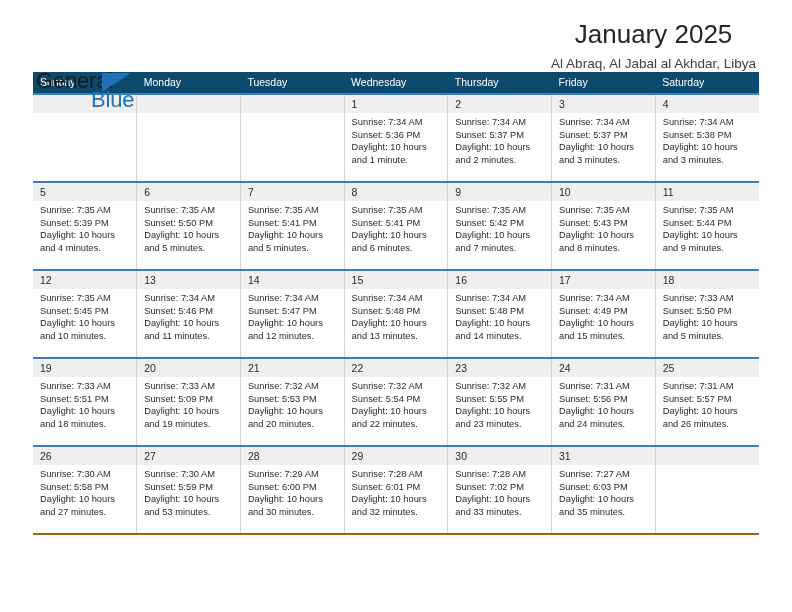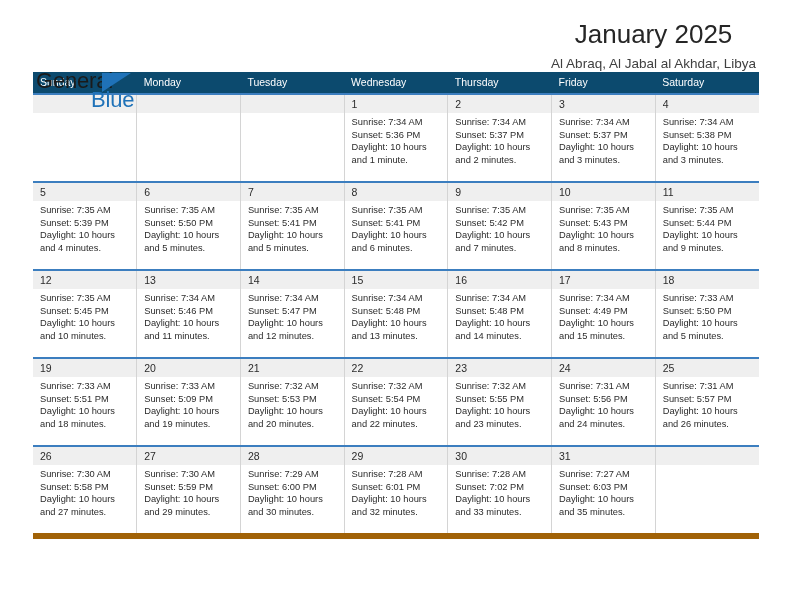--- a/index.html
+++ b/index.html
@@ -103,21 +103,21 @@
     vertical-align: top;
     padding: 0;
     border-top: 2px solid #3c7ebf;
     border-right: 1px solid #d4d4d4;
     width: 103.71px;
   }
   .week-row td:last-child {
     border-right: none;
   }
   .week-row.last td {
-    border-bottom: 6px solid #a16207;
+    border-bottom: 2px solid #a16207;
   }
   .cell {
     height: 86px;
     box-sizing: border-box;
     background: #ffffff;
   }
   .cell-daynum {
     background: #efefef;
     font-size: 10.5px;
     color: #2b2b2b;
@@ -497,21 +497,21 @@
               </div>
             </div>
           </td>
           <td>
             <div class="cell">
               <div class="cell-daynum">27</div>
               <div class="cell-body">
                 <div class="cell-line">Sunrise: 7:30 AM</div>
                 <div class="cell-line">Sunset: 5:59 PM</div>
                 <div class="cell-line">Daylight: 10 hours</div>
-                <div class="cell-line">and 29 minutes.</div>
+                <div class="cell-line">and 53 minutes.</div>
               </div>
             </div>
           </td>
           <td>
             <div class="cell">
               <div class="cell-daynum">28</div>
               <div class="cell-body">
                 <div class="cell-line">Sunrise: 7:29 AM</div>
                 <div class="cell-line">Sunset: 6:00 PM</div>
                 <div class="cell-line">Daylight: 10 hours</div>

